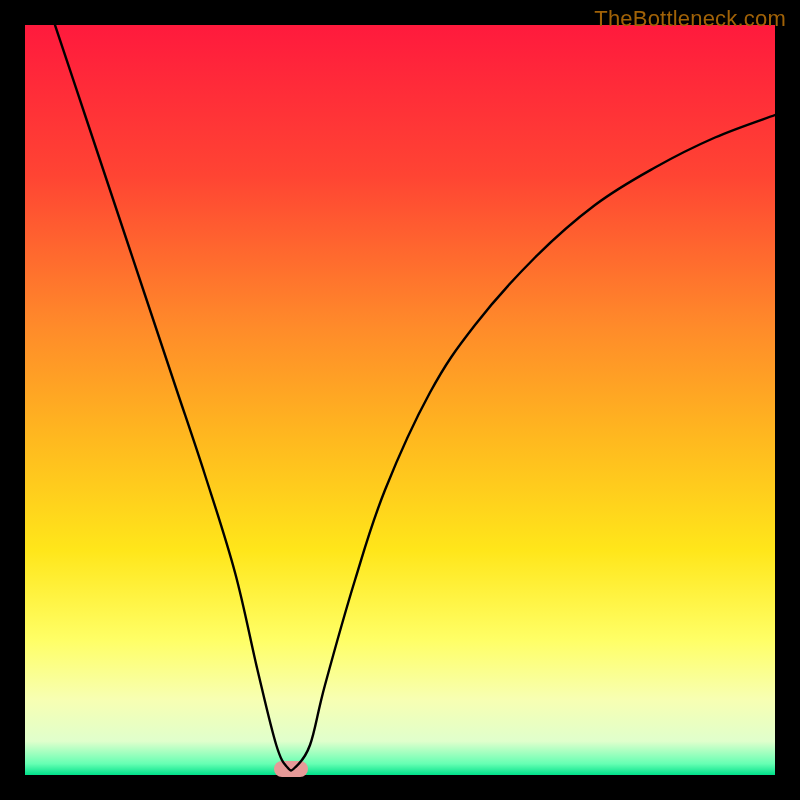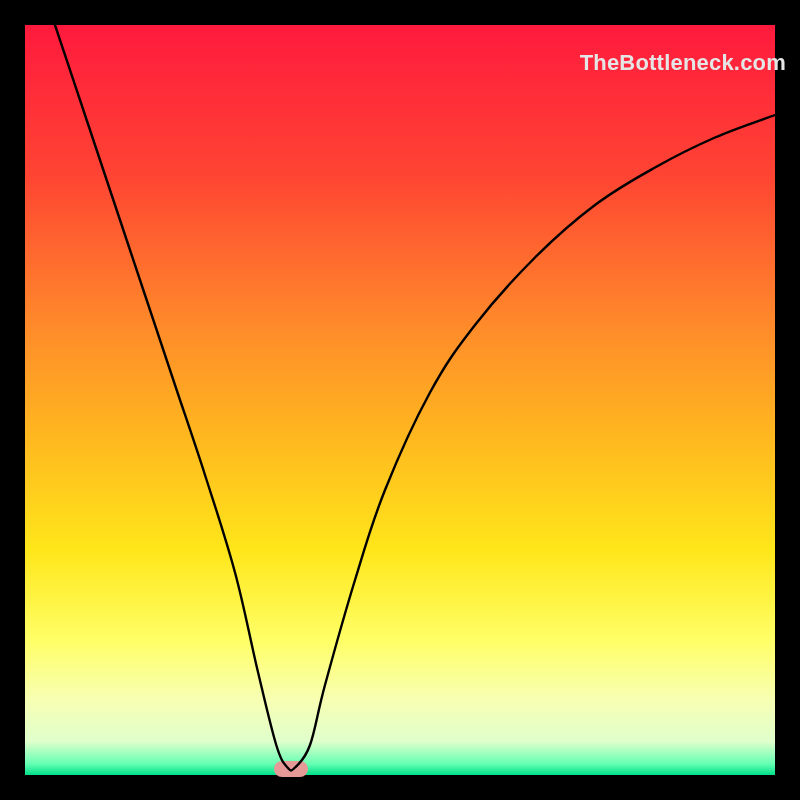--- a/index.html
+++ b/index.html
@@ -9,26 +9,25 @@
     height: 800px;
     background: #000;
     position: relative;
     overflow: hidden;
     font-family: Arial, Helvetica, sans-serif;
   }
   .watermark {
     position: absolute;
     top: 6px;
     right: 14px;
-    color: #e5e5e5;
+    color: #a16207;
     font-size: 22px;
-    font-weight: 700;
+    font-weight: 400;
     z-index: 30;
     letter-spacing: 0.2px;
-    margin-top: 44px;
   }
   .frame {
     position: absolute;
     left: 25px;
     top: 25px;
     width: 750px;
     height: 750px;
     background: #000;
   }
   .gradient-area {

